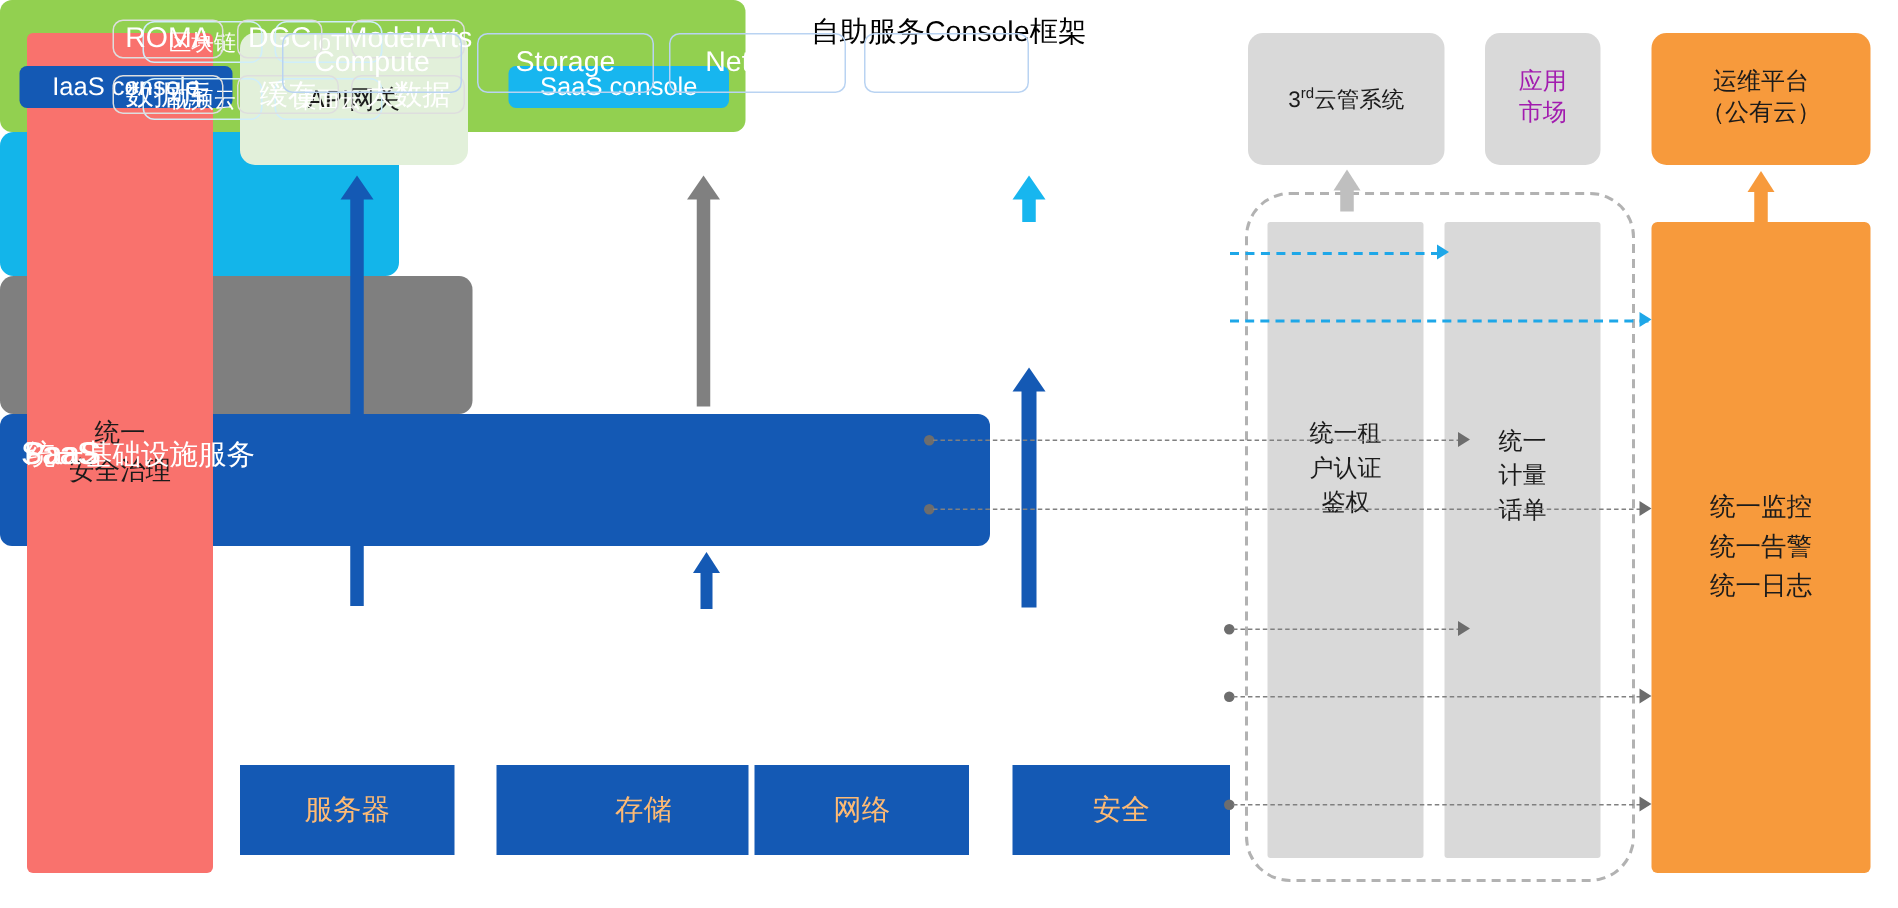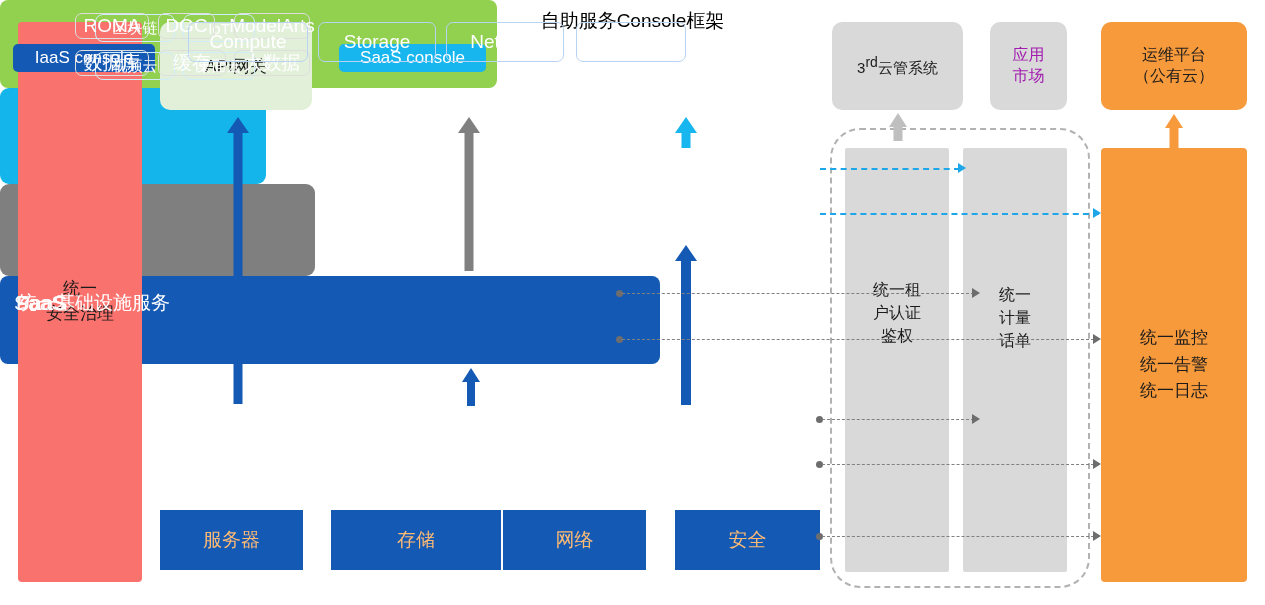--- a/index.html
+++ b/index.html
@@ -23,21 +23,21 @@
   #console-frame{left:322px;top:22px;width:497px;height:88px;background:#92d050;border-radius:8px;}
   #console-title{position:absolute;left:0;top:8px;width:100%;text-align:center;font-size:19px;color:#000;}
   .console-chip{position:absolute;top:44px;height:28px;border-radius:5px;display:flex;align-items:center;
                 justify-content:center;color:#fff;font-size:17px;padding:0 10px;box-sizing:border-box;}
   #chip-iaas{left:13px;width:142px;background:#1459b4;}
   #chip-paas{left:172px;width:147px;background:#8a8a8a;}
   #chip-saas{left:339px;width:147px;background:#17b6ef;}
 
   
   #third-cloud{left:832px;top:22px;width:131px;height:88px;background:#d9d9d9;color:#1b1b1b;font-size:15px;}
-  #third-cloud sup{font-size:14px;vertical-align:super;}
+  #third-cloud sup{font-size:10px;vertical-align:super;}
   #app-market{left:990px;top:22px;width:77px;height:88px;background:#d9d9d9;color:#a21caf;font-size:16px;line-height:1.3;}
 
   
   #ops-platform{left:1101px;top:22px;width:146px;height:88px;background:#f79a3c;color:#1b1b1b;font-size:16px;line-height:1.3;}
   
   #ops-tall{left:1101px;top:148px;width:146px;height:434px;background:#f79a3c;color:#1b1b1b;font-size:17px;line-height:1.55;border-radius:4px;}
 
   
   #saas{left:553px;top:145px;width:266px;height:96px;background:#13b5ea;border-radius:9px;}
   #saas-label{position:absolute;left:14px;top:50%;transform:translateY(-50%);color:#fff;font-size:21px;}
@@ -67,21 +67,21 @@
               font-size:19px;display:flex;align-items:center;justify-content:center;box-sizing:border-box;}
   #infra-c0{left:188px;width:120px;}
   #infra-c1{left:318px;width:118px;}
   #infra-c2{left:446px;width:118px;text-align:center;}
   #infra-c3{left:576px;width:110px;}
 
   
   .res{position:absolute;top:510px;height:60px;background:#1459b4;color:#fdba74;font-size:19px;border-radius:0;
        display:flex;align-items:center;justify-content:center;}
   #res0{left:160px;width:143px;}
-  #res1{left:331px;width:170px;}
+  #res1{left:331px;width:140px;padding-left:28px;}
   #res2{left:503px;width:143px;}
   #res3{left:675px;width:145px;}
 
   
   #dashed-shell{position:absolute;left:830px;top:128px;width:260px;height:460px;
                 border:2px dashed #b2b2b2;border-radius:30px;box-sizing:border-box;}
   .vcol{position:absolute;background:#d9d9d9;border-radius:2px;}
   #col-auth{left:845px;top:148px;width:104px;height:424px;}
   #col-bill{left:963px;top:148px;width:104px;height:424px;}
   .vcol-label{position:absolute;text-align:center;font-size:16px;line-height:1.45;color:#1b1b1b;}

